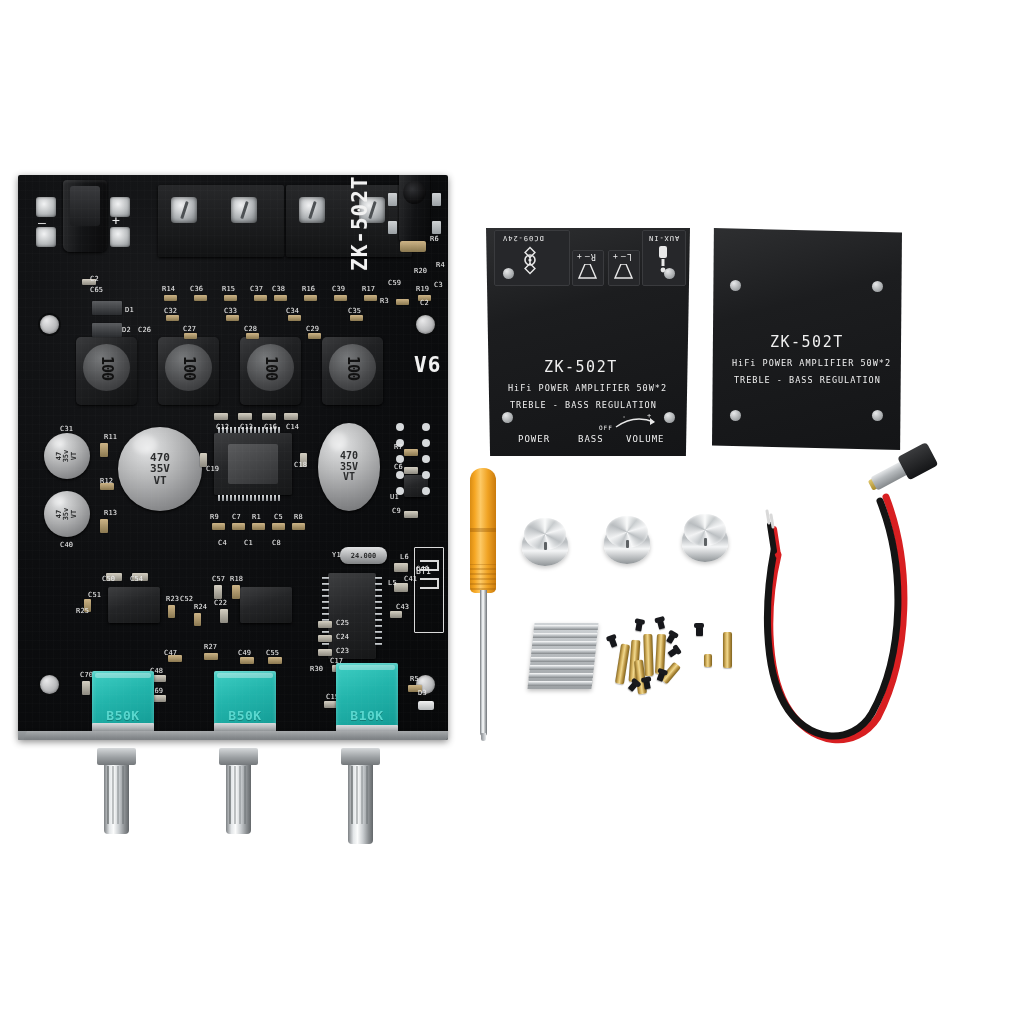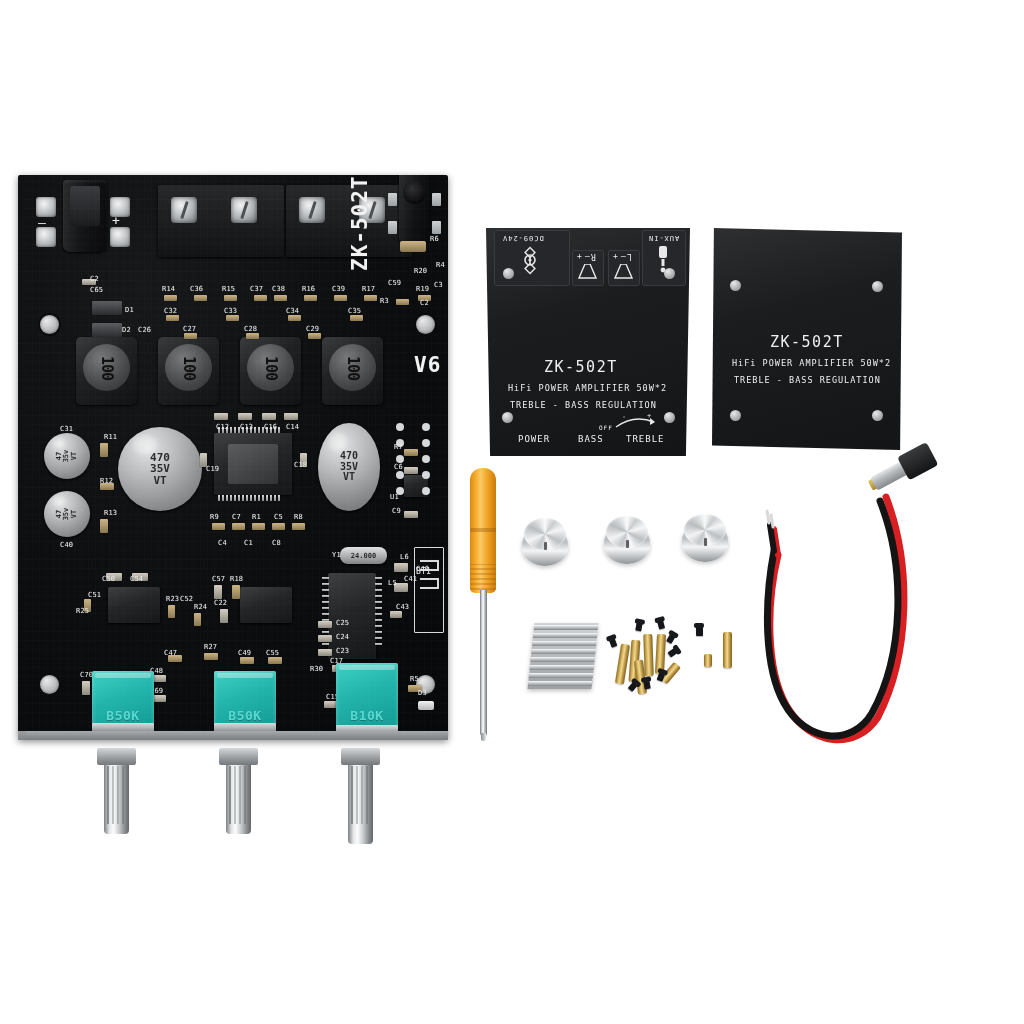--- a/index.html
+++ b/index.html
@@ -582,21 +582,21 @@
     <div class="pscrew" style="left:178px;top:40px;"></div>
     <div class="pscrew" style="left:16px;top:184px;"></div>
     <div class="pscrew" style="left:178px;top:184px;"></div>
 
     <div class="ptxt model" style="left:58px;top:130px;">ZK-502T</div>
     <div class="ptxt" style="left:22px;top:155px;">HiFi POWER AMPLIFIER 50W*2</div>
     <div class="ptxt" style="left:24px;top:172px;">TREBLE - BASS  REGULATION</div>
 
     <div class="ptxt" style="left:32px;top:206px;font-size:9px;">POWER</div>
     <div class="ptxt" style="left:92px;top:206px;font-size:9px;">BASS</div>
-    <div class="ptxt" style="left:140px;top:206px;font-size:9px;">TREBLE</div>
+    <div class="ptxt" style="left:140px;top:206px;font-size:9px;">VOLUME</div>
     <div class="ptxt" style="left:113px;top:196px;font-size:6px;">OFF</div>
     <svg style="position:absolute;left:128px;top:186px;" width="42" height="16" viewBox="0 0 42 16">
       <path d="M2 13 Q20 0 40 8" fill="none" stroke="#e8e8e8" stroke-width="1.4"></path>
       <path d="M36 4 L41 8 L36 11" fill="#e8e8e8"></path>
       <text x="8" y="5" font-size="7" fill="#e8e8e8" font-family="monospace">-</text>
       <text x="33" y="4" font-size="7" fill="#e8e8e8" font-family="monospace">+</text>
     </svg>
   </div>
 
   <div class="panel" style="left:712px;top:228px;width:190px;height:222px;clip-path:polygon(1% 0%, 100% 2%, 99% 100%, 0% 98%);">

